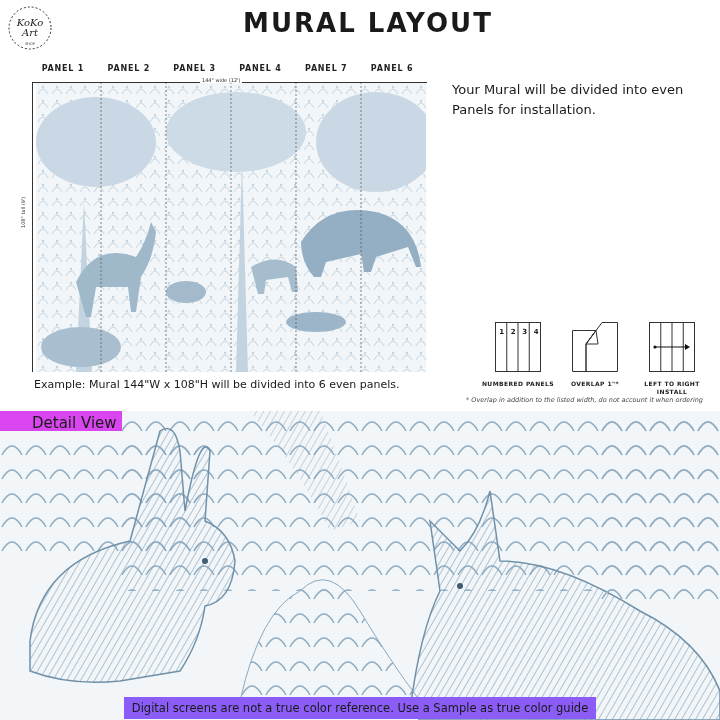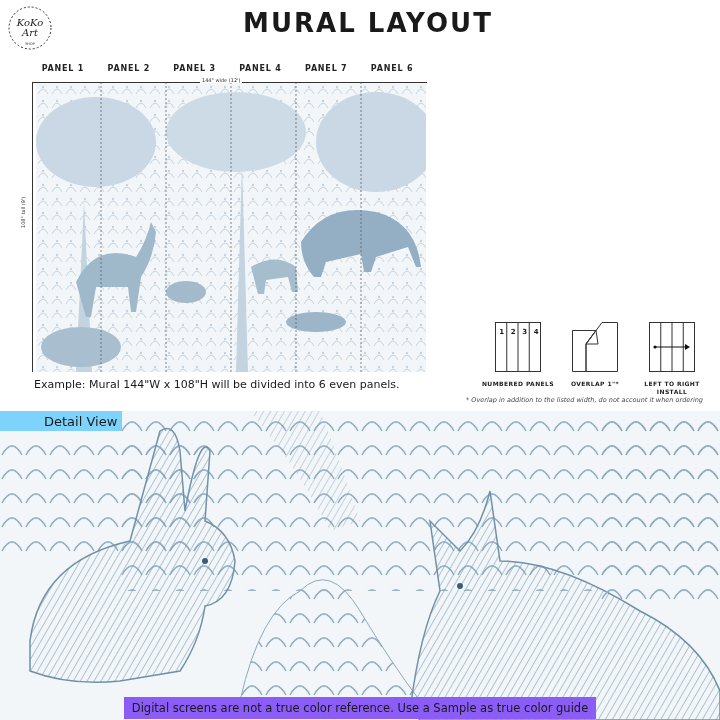--- a/index.html
+++ b/index.html
@@ -25,21 +25,21 @@
   .info p { margin-bottom: 4px; }
 
   .icons { position: absolute; left: 480px; top: 322px; width: 230px; display: flex; justify-content: space-between; }
   .icon-block { display: flex; flex-direction: column; align-items: center; width: 76px; }
   .icon-block svg { display: block; }
   .icon-label { margin-top: 8px; font-size: 6px; font-weight: bold; letter-spacing: 0.4px; text-align: center; line-height: 8px; color: #222; }
   .footnote { position: absolute; left: 466px; top: 396px; font-size: 6.5px; font-style: italic; color: #444; }
 
   .detail { position: absolute; left: 0; top: 411px; width: 720px; height: 309px; background: #f3f6f8; overflow: hidden; }
   .detail svg { position: absolute; left: 0; top: 0; }
-  .detail-tab { position: absolute; left: 0; top: 411px; width: 122px; height: 20px; background: #7dd3fc; font-size: 13px; padding: 3px 0 0 44px; color: #1a1a1a; }
+  .detail-tab { position: absolute; left: 0; top: 411px; width: 122px; height: 20px; background: #d946ef; font-size: 15px; padding: 3px 0 0 32px; color: #1a1a1a; }
 
   .disclaimer { position: absolute; left: 124px; top: 697px; width: 472px; height: 22px; background: #8b5cf6; text-align: center; font-size: 11.5px; line-height: 22px; color: #1a1a1a; }
 </style>
 </head>
 <body>
 
 <div class="logo">
   <svg width="48" height="48" viewBox="0 0 48 48">
     <circle cx="24" cy="24" r="21" fill="none" stroke="#333" stroke-width="1" stroke-dasharray="2 2"></circle>
     <text x="24" y="22" text-anchor="middle" font-family="DejaVu Serif, serif" font-style="italic" font-size="10" fill="#222">KoKo</text>
@@ -95,20 +95,21 @@
   </svg>
 </div>
 <div class="dim-h"></div>
 <div class="dim-h-label">144" wide (12')</div>
 <div class="dim-v"></div>
 <div class="dim-v-label">108" tall (9')</div>
 
 <div class="example">Example: Mural 144"W x 108"H will be divided into 6 even panels.</div>
 
 <div class="info">
+  <p>Your Mural will be divided into even Panels for installation.</p>
 </div>
 
 <div class="icons">
   <div class="icon-block">
     <svg width="46" height="50" viewBox="0 0 46 50">
       <rect x="0.5" y="0.5" width="45" height="49" fill="none" stroke="#333"></rect>
       <line x1="11.75" y1="0.5" x2="11.75" y2="49.5" stroke="#333"></line>
       <line x1="23" y1="0.5" x2="23" y2="49.5" stroke="#333"></line>
       <line x1="34.25" y1="0.5" x2="34.25" y2="49.5" stroke="#333"></line>
     </svg>

